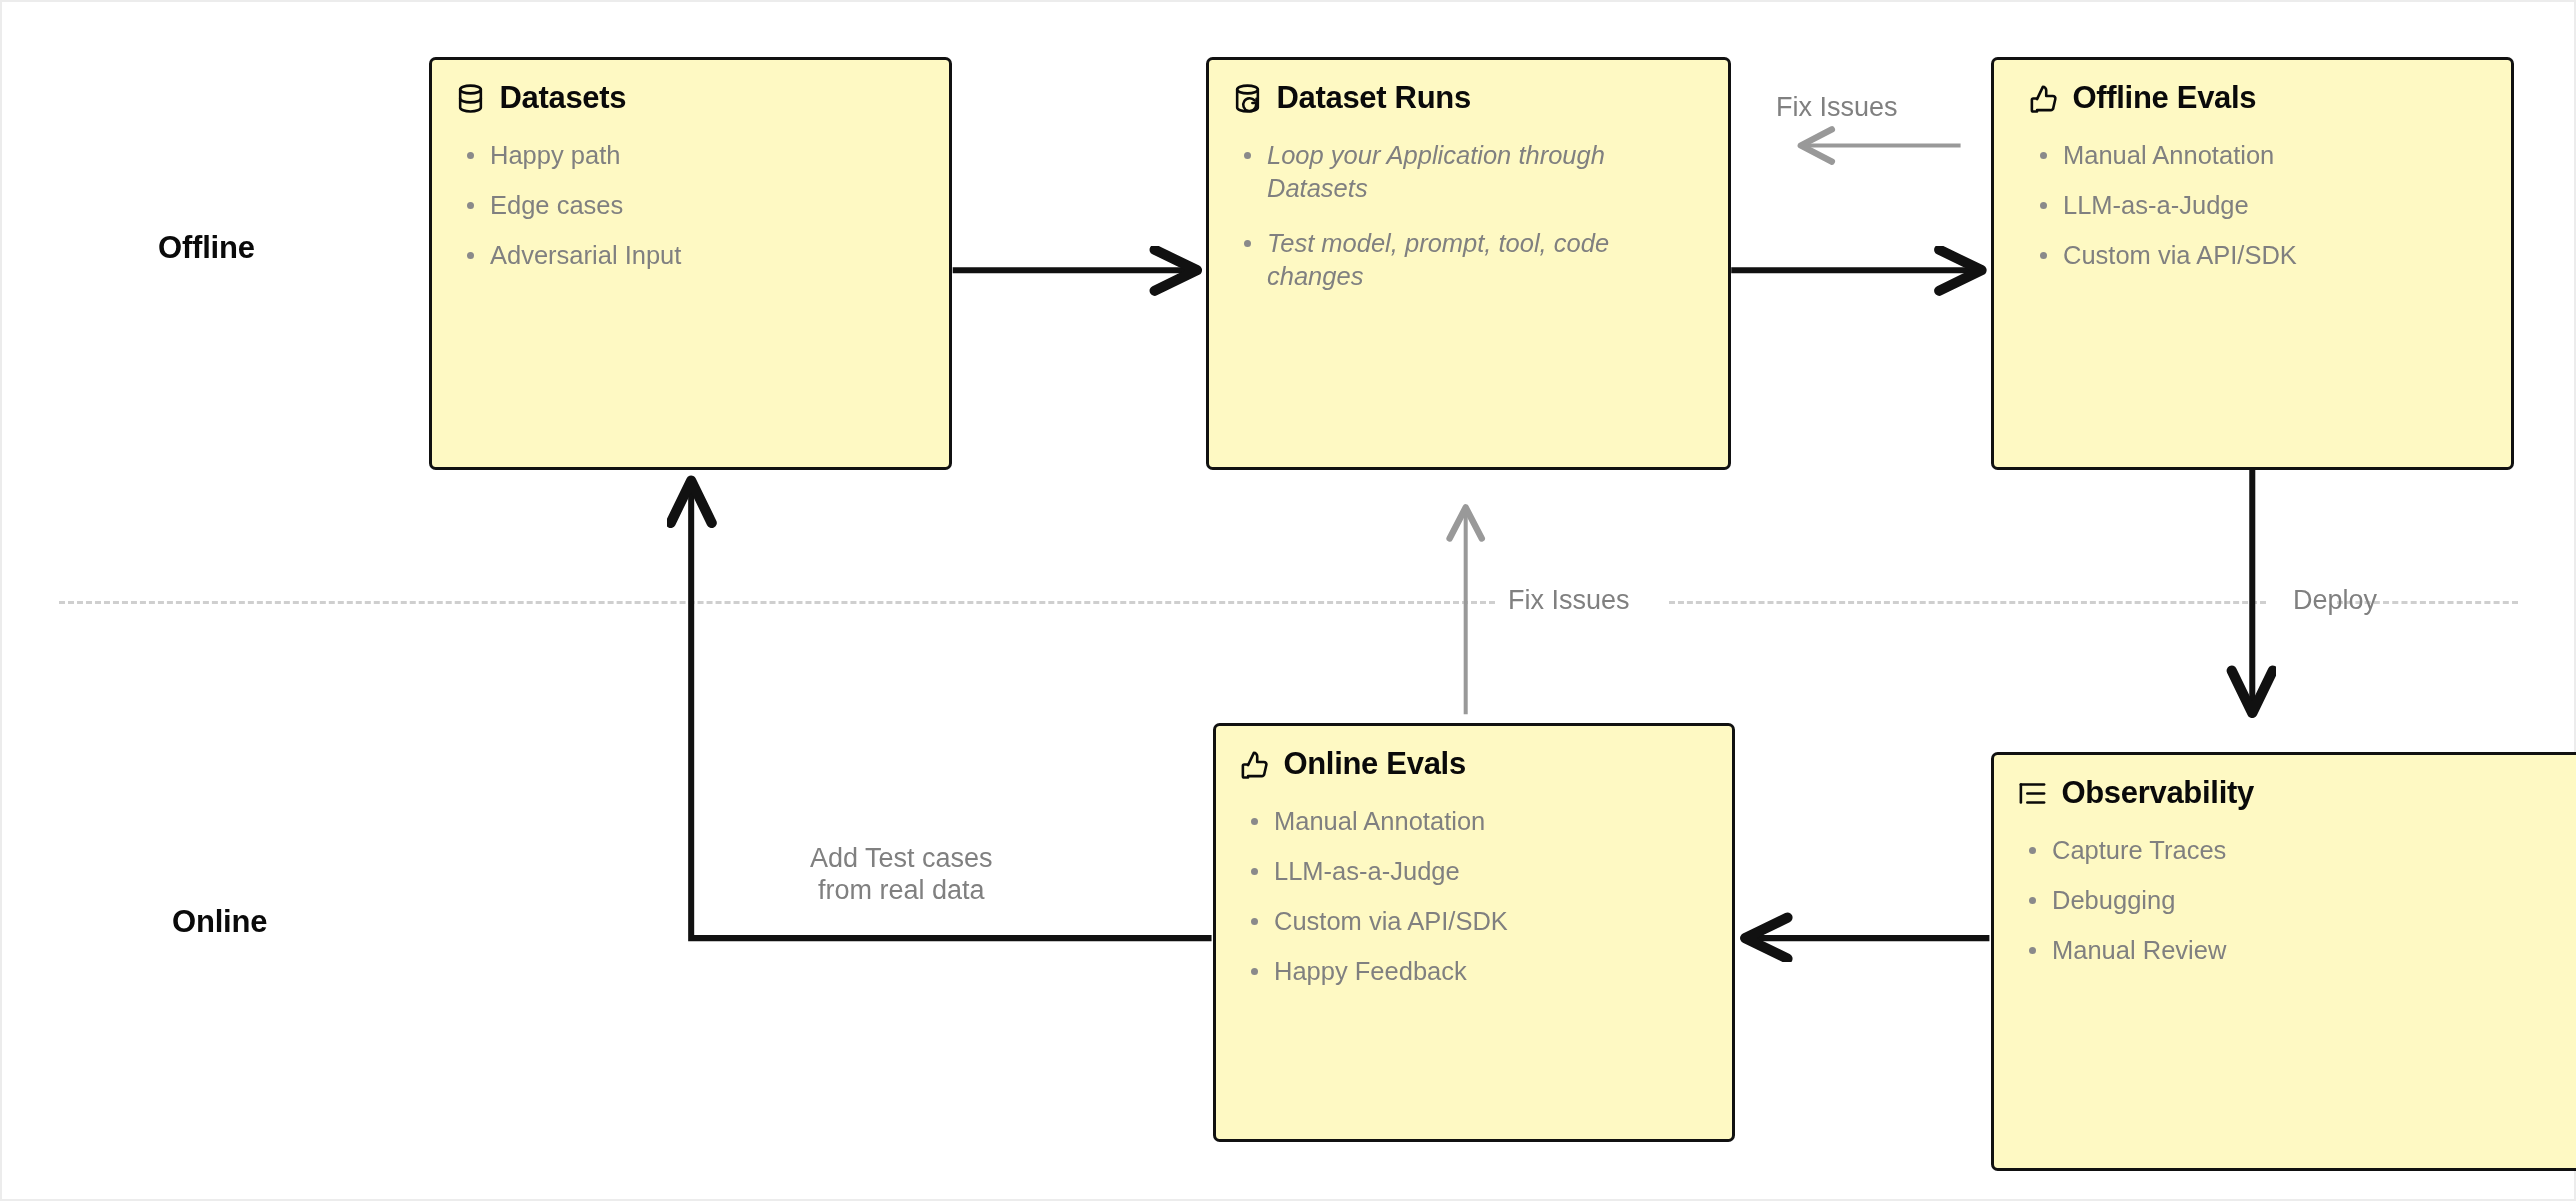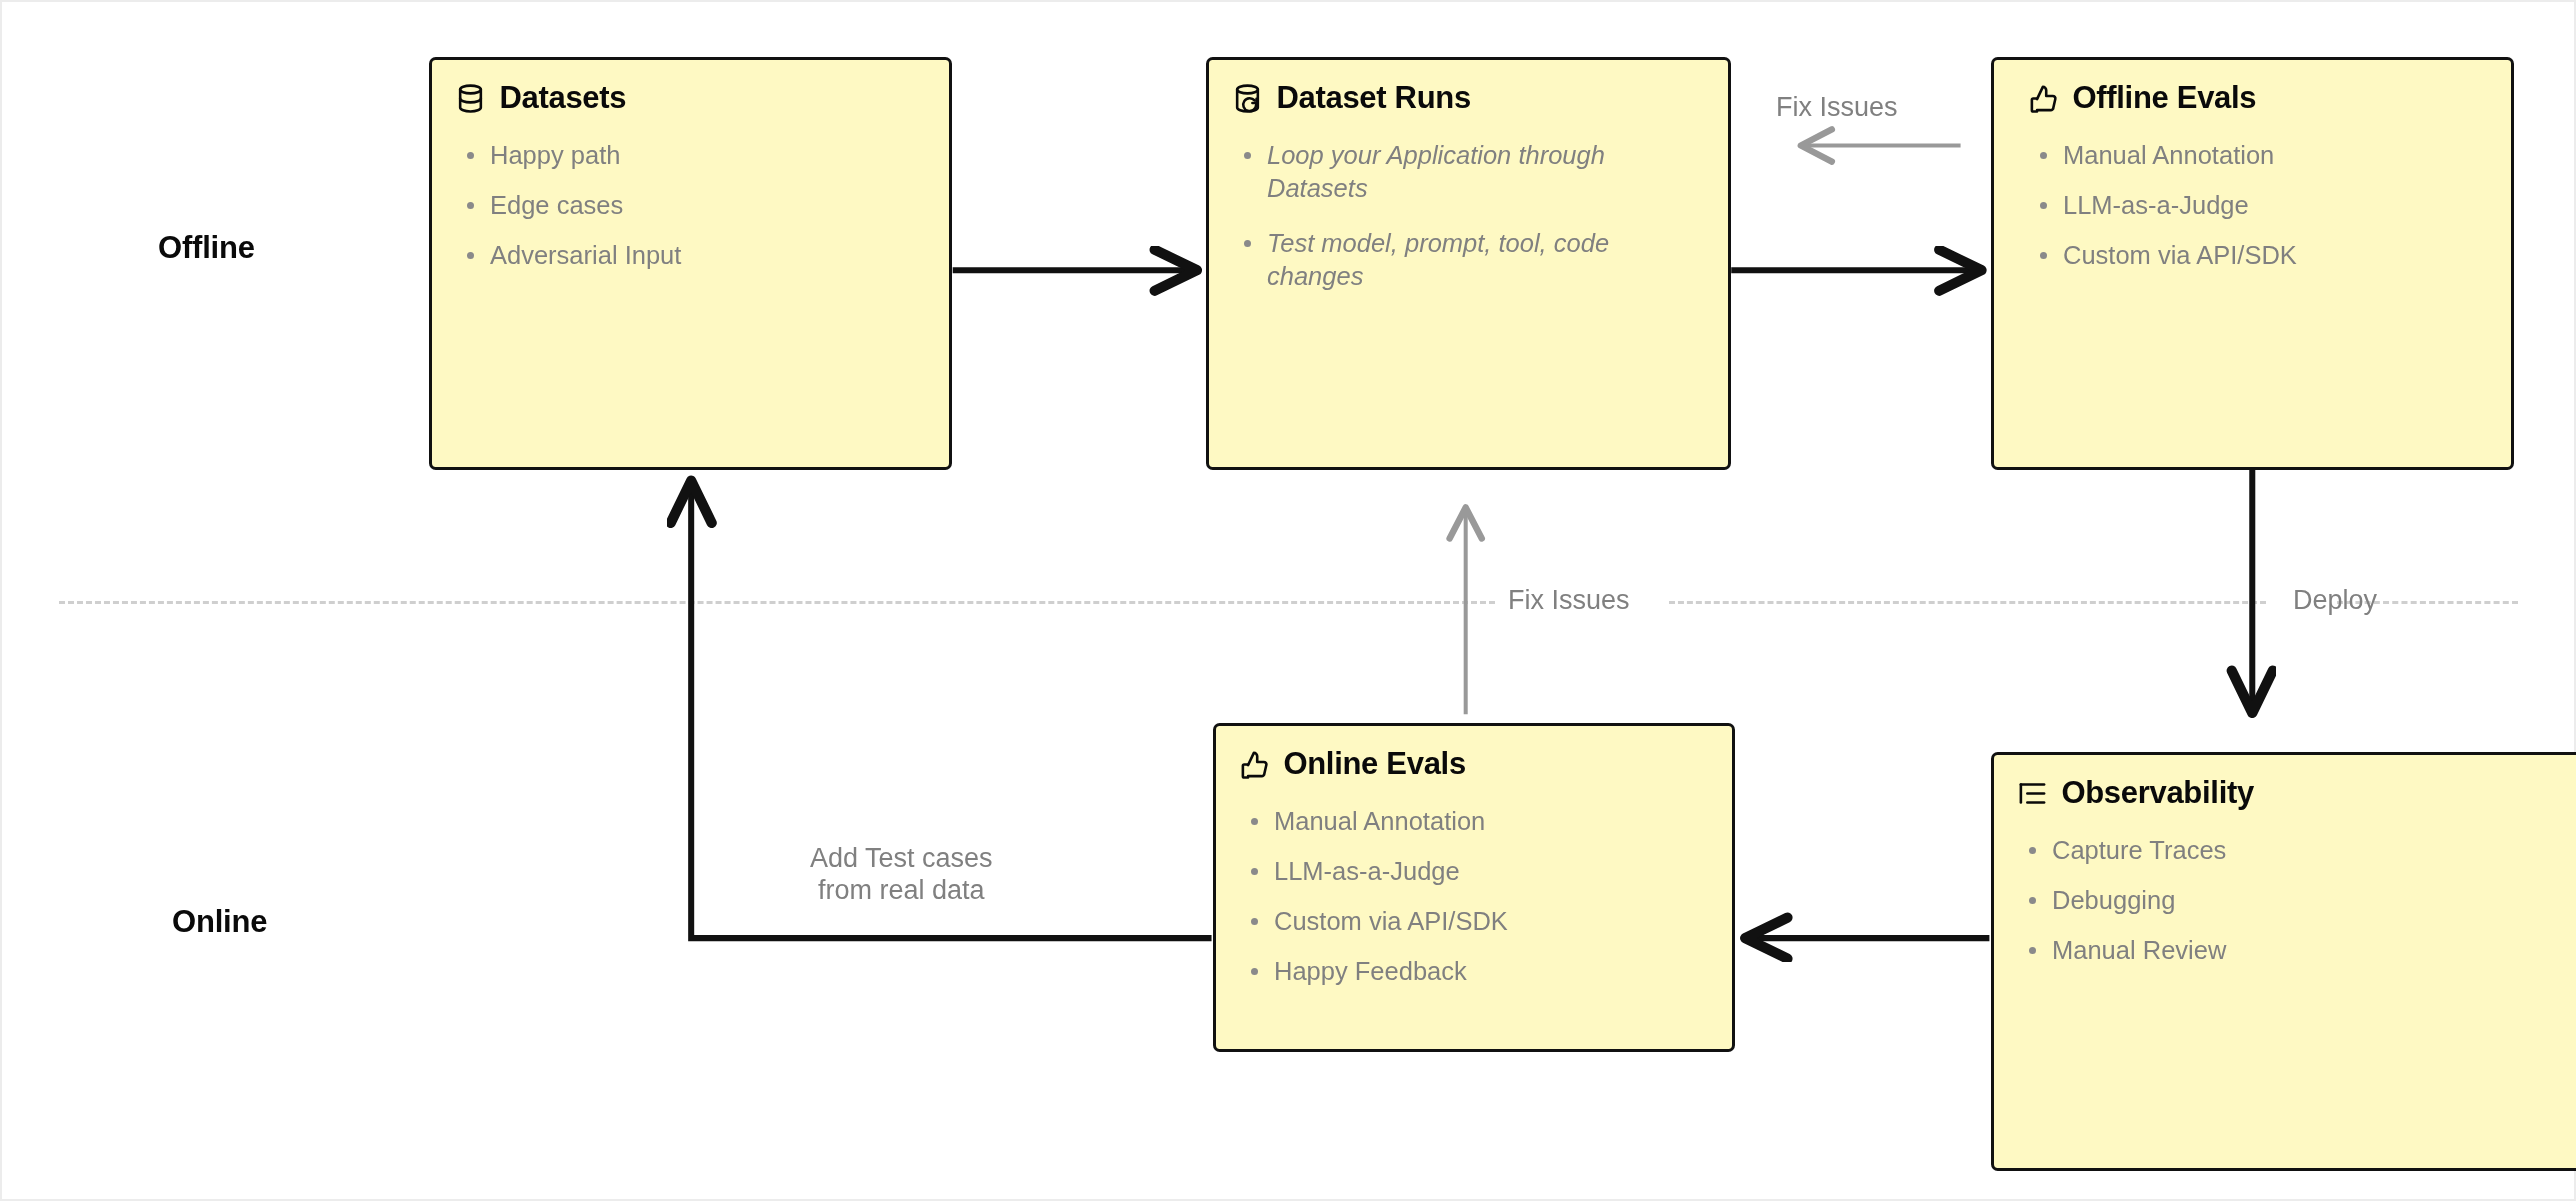--- a/index.html
+++ b/index.html
@@ -51,21 +51,21 @@
   .node {
     position: absolute;
     background: #fef9c3;
     border: 3.4px solid #111111;
     border-radius: 6.7px;
     padding: 20px 23px;
   }
   #node-datasets     { left: 427px;  top: 55px;   width: 523px; height: 413px; }
   #node-dataset-runs { left: 1204px; top: 55px;   width: 525px; height: 413px; }
   #node-offline-evals{ left: 1989px; top: 55px;   width: 523px; height: 413px; padding-left: 34px; }
-  #node-online-evals { left: 1211px; top: 721px; width: 522px; height: 329px; }
+  #node-online-evals { left: 1211px; top: 721px; width: 522px; height: 419px; }
   #node-observability{ left: 1989px; top: 750px; width: 617px; height: 419px; }
 
   .node-head {
     display: flex;
     align-items: center;
     gap: 13.4px;
     margin-bottom: 23px;
   }
   .node-icon { width: 31px; height: 31px; flex: 0 0 31px; display: block; }
   .node-title {

